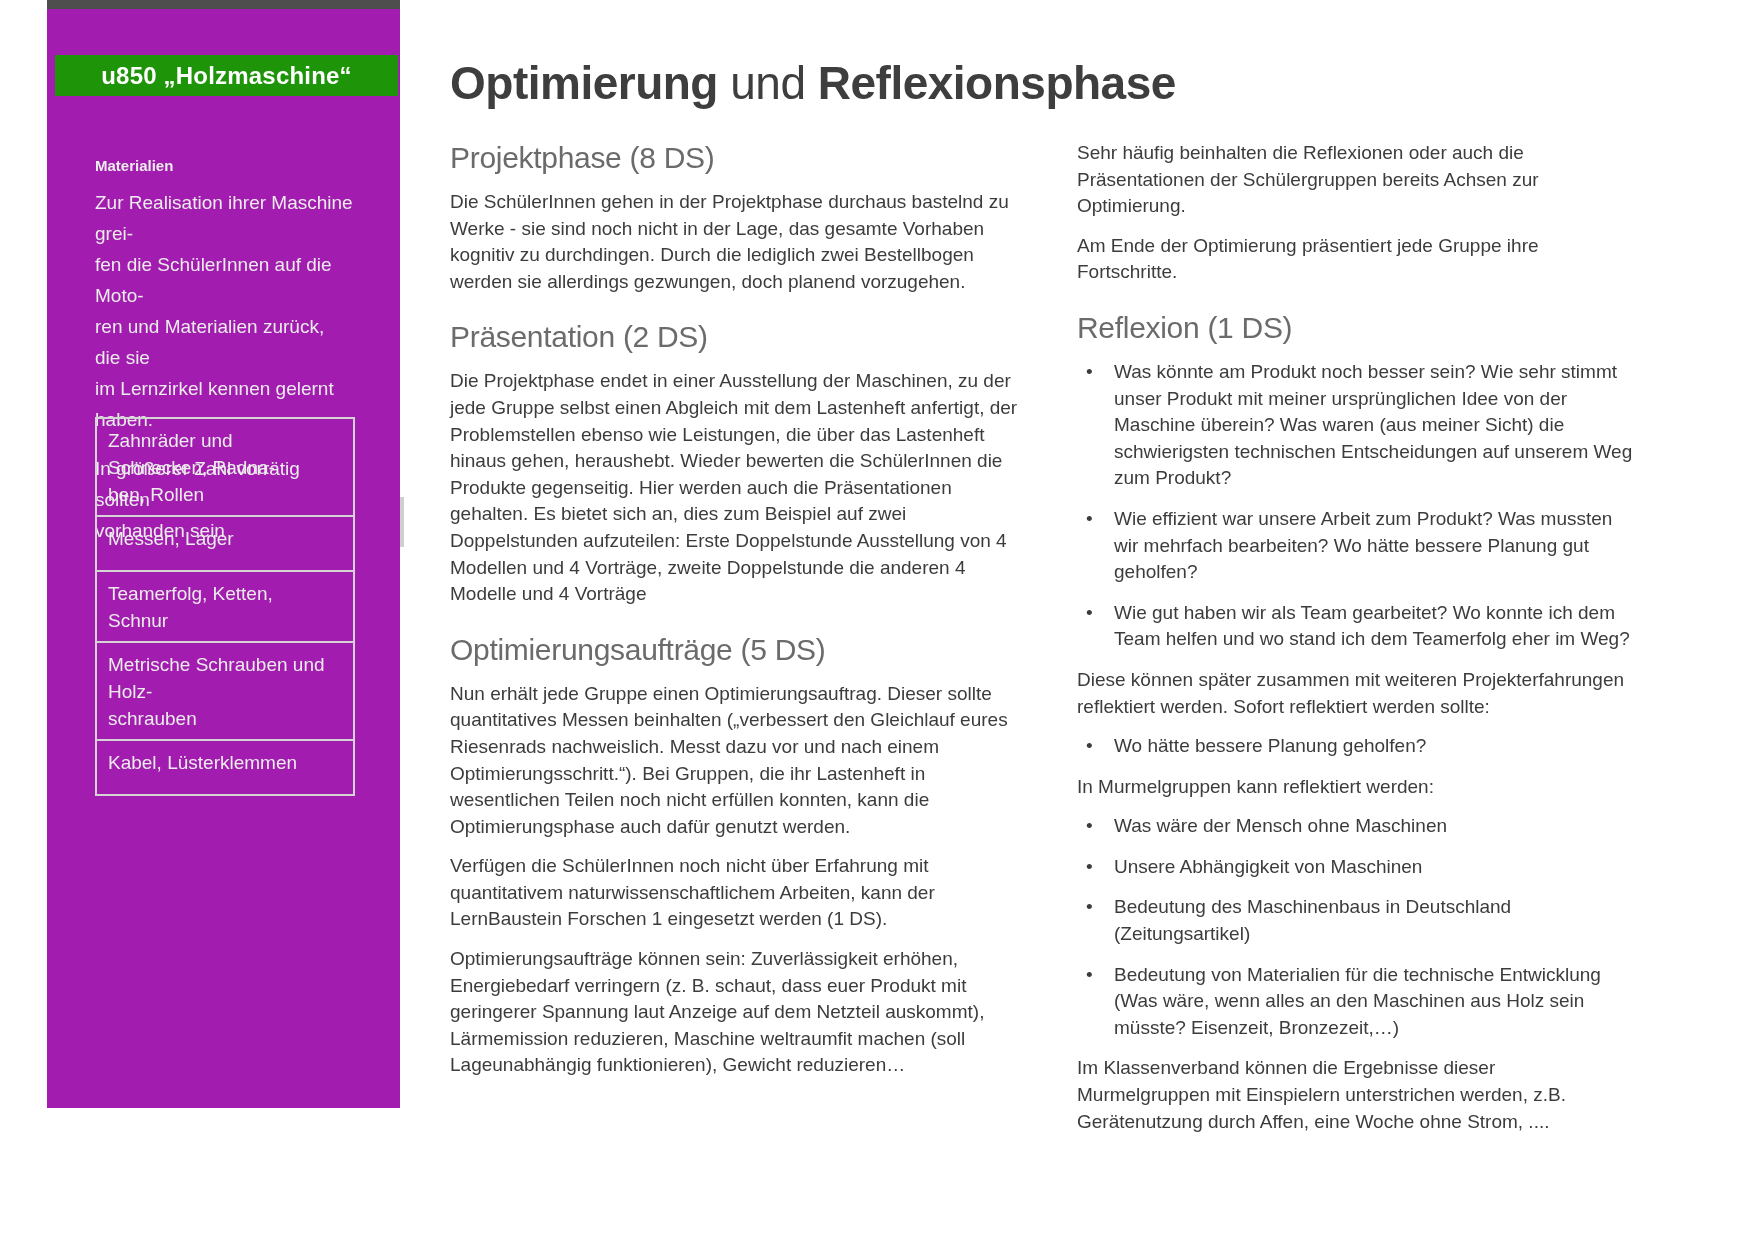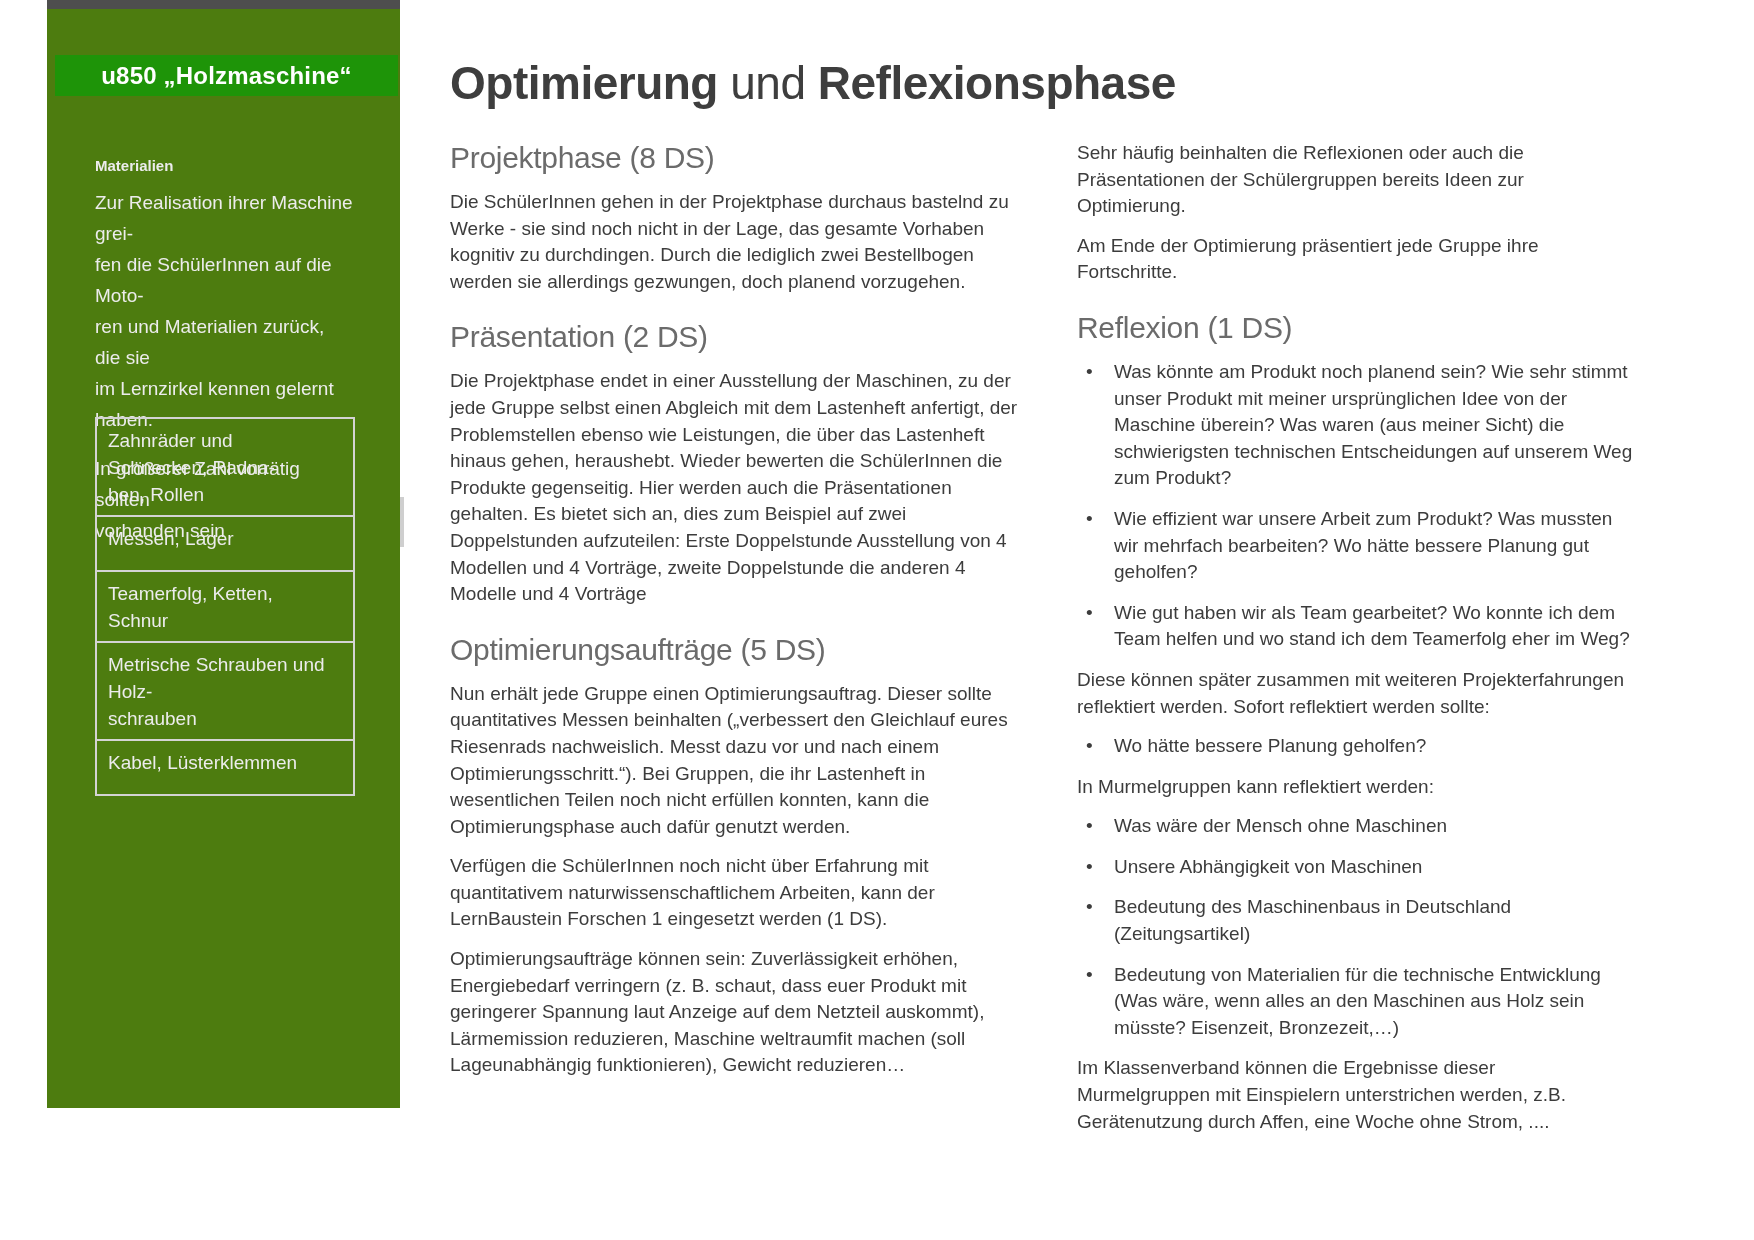--- a/index.html
+++ b/index.html
@@ -9,21 +9,21 @@
     font-family: "Liberation Sans", sans-serif;
     color: #3c3c3c;
     position: relative;
     overflow: hidden;
   }
 
   
   .sidebar {
     position: absolute; left: 47px; top: 0;
     width: 353px; height: 1108px;
-    background: #4d7c0f;
+    background: #a21caf;
   }
   .sidebar-topstrip {
     position: absolute; left: 0; top: 0;
     width: 100%; height: 9px;
     background: #4e4e4e;
   }
   .banner {
     position: absolute; left: 8px; top: 55px;
     width: 343px; height: 41px;
     background: #1e9408;
@@ -146,27 +146,27 @@
   <h2 class="section-heading">Präsentation (2 DS)</h2>
   <p class="body-para">Die Projektphase endet in einer Ausstellung der Maschinen, zu der jede Gruppe selbst einen Abgleich mit dem Lastenheft anfertigt, der Problemstellen ebenso wie Leistungen, die über das Lastenheft hinaus gehen, heraushebt. Wieder bewerten die SchülerInnen die Produkte gegenseitig. Hier werden auch die Präsentationen gehalten. Es bietet sich an, dies zum Beispiel auf zwei Doppelstunden aufzuteilen: Erste Doppelstunde Ausstellung von 4 Modellen und 4 Vorträge, zweite Doppelstunde die anderen 4 Modelle und 4 Vorträge</p>
 
   <h2 class="section-heading">Optimierungsaufträge (5 DS)</h2>
   <p class="body-para">Nun erhält jede Gruppe einen Optimierungsauftrag. Dieser sollte quantitatives Messen beinhalten („verbessert den Gleichlauf eures Riesenrads nachweislich. Messt dazu vor und nach einem Optimierungsschritt.“). Bei Gruppen, die ihr Lastenheft in wesentlichen Teilen noch nicht erfüllen konnten, kann die Optimierungsphase auch dafür genutzt werden.</p>
   <p class="body-para">Verfügen die SchülerInnen noch nicht über Erfahrung mit quantitativem naturwissenschaftlichem Arbeiten, kann der LernBaustein Forschen 1 eingesetzt werden (1 DS).</p>
   <p class="body-para">Optimierungsaufträge können sein: Zuverlässigkeit erhöhen, Energiebedarf verringern (z. B. schaut, dass euer Produkt mit geringerer Spannung laut Anzeige auf dem Netzteil auskommt), Lärmemission reduzieren, Maschine weltraumfit machen (soll Lageunabhängig funktionieren), Gewicht reduzieren…</p>
 </div>
 
 <div class="col col-right">
-  <p class="body-para">Sehr häufig beinhalten die Reflexionen oder auch die Präsentationen der Schülergruppen bereits Ideen zur Optimierung.</p>
+  <p class="body-para">Sehr häufig beinhalten die Reflexionen oder auch die Präsentationen der Schülergruppen bereits Achsen zur Optimierung.</p>
   <p class="body-para">Am Ende der Optimierung präsentiert jede Gruppe ihre Fortschritte.</p>
 
   <h2 class="section-heading">Reflexion (1 DS)</h2>
 
   <ul class="bullets">
-    <li><span class="dot">•</span><span>Was könnte am Produkt noch planend sein? Wie sehr stimmt unser Produkt mit meiner ursprünglichen Idee von der Maschine überein? Was waren (aus meiner Sicht) die schwierigsten technischen Entscheidungen auf unserem Weg zum Produkt?</span></li>
+    <li><span class="dot">•</span><span>Was könnte am Produkt noch besser sein? Wie sehr stimmt unser Produkt mit meiner ursprünglichen Idee von der Maschine überein? Was waren (aus meiner Sicht) die schwierigsten technischen Entscheidungen auf unserem Weg zum Produkt?</span></li>
     <li><span class="dot">•</span><span>Wie effizient war unsere Arbeit zum Produkt? Was mussten wir mehrfach bearbeiten? Wo hätte bessere Planung gut geholfen?</span></li>
     <li><span class="dot">•</span><span>Wie gut haben wir als Team gearbeitet? Wo konnte ich dem Team helfen und wo stand ich dem Teamerfolg eher im Weg?</span></li>
   </ul>
 
   <p class="body-para">Diese können später zusammen mit weiteren Projekterfahrungen reflektiert werden. Sofort reflektiert werden sollte:</p>
 
   <ul class="bullets">
     <li><span class="dot">•</span><span>Wo hätte bessere Planung geholfen?</span></li>
   </ul>
 

